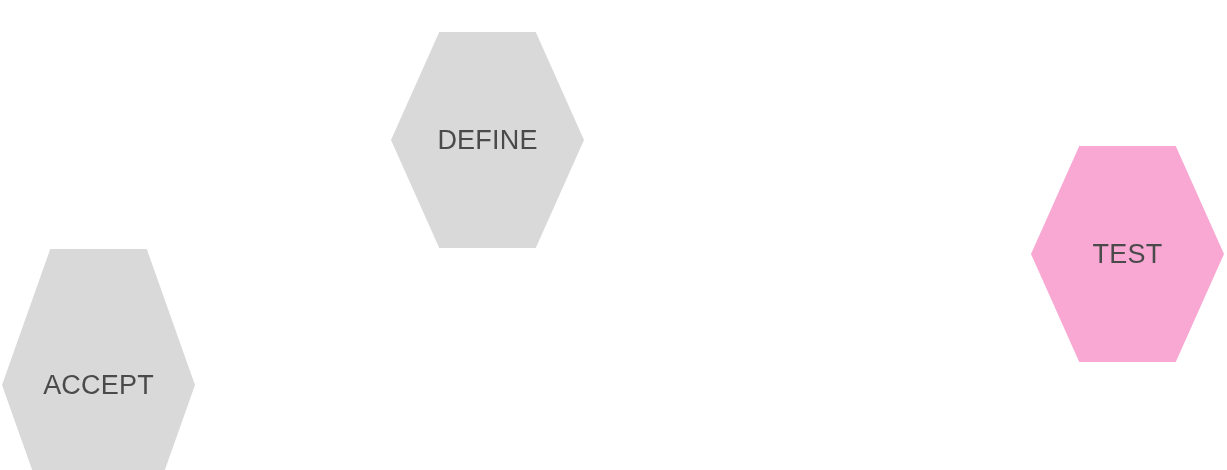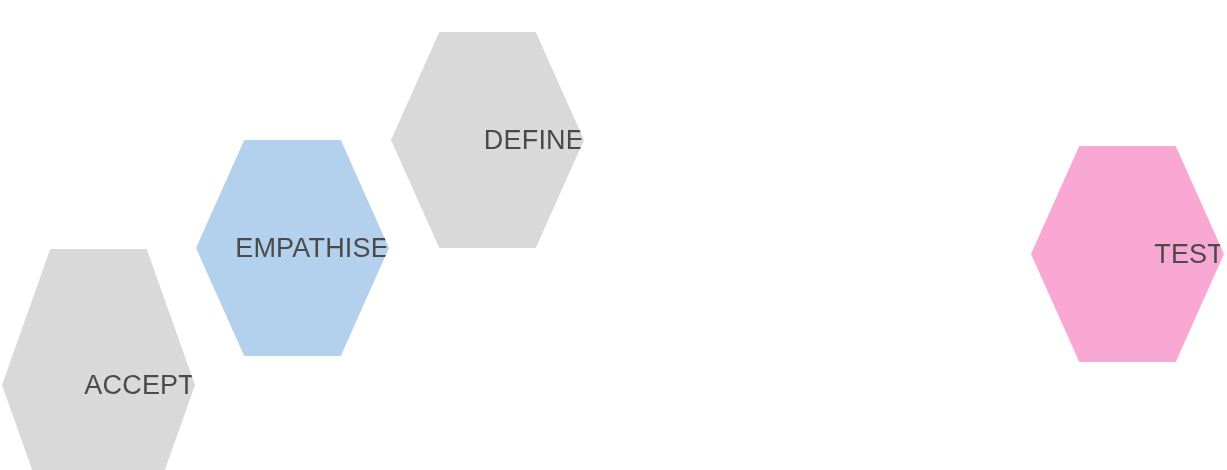--- a/index.html
+++ b/index.html
@@ -16,21 +16,21 @@
   #stage {
     position: relative;
     width: 1227px;
     height: 470px;
     background: #ffffff;
   }
   .hex {
     position: absolute;
     display: flex;
     align-items: center;
-    justify-content: flex-end;
+    justify-content: center;
     -webkit-clip-path: polygon(25% 0%, 75% 0%, 100% 50%, 75% 100%, 25% 100%, 0% 50%);
     clip-path: polygon(25% 0%, 75% 0%, 100% 50%, 75% 100%, 25% 100%, 0% 50%);
   }
   .hex .hex-label {
     color: #4a4a4a;
     font-size: 27px;
     font-weight: 400;
     letter-spacing: 0.2px;
     line-height: 1;
     white-space: nowrap;
@@ -38,22 +38,19 @@
     pointer-events: none;
   }
 </style>
 </head>
 <body>
 
 <div id="stage">
     <div class="hex" style="left: 2px; top: 249px; width: 193px; height: 272px; background: rgb(217, 217, 217);">
       <span class="hex-label">ACCEPT</span>
     </div>
-    <div class="hex" style="left: 196px; top: 140px; width: 193px; height: 216px; background: rgb(179, 209, 236);">
-      <span class="hex-label">EMPATHISE</span>
-    </div>
     <div class="hex" style="left: 391px; top: 32px; width: 193px; height: 216px; background: rgb(217, 217, 217);">
       <span class="hex-label">DEFINE</span>
     </div>
     <div class="hex" style="left: 1031px; top: 146px; width: 193px; height: 216px; background: #f9a8d4;">
       <span class="hex-label">TEST</span>
     </div>
   </div>
 
 </body></html>

